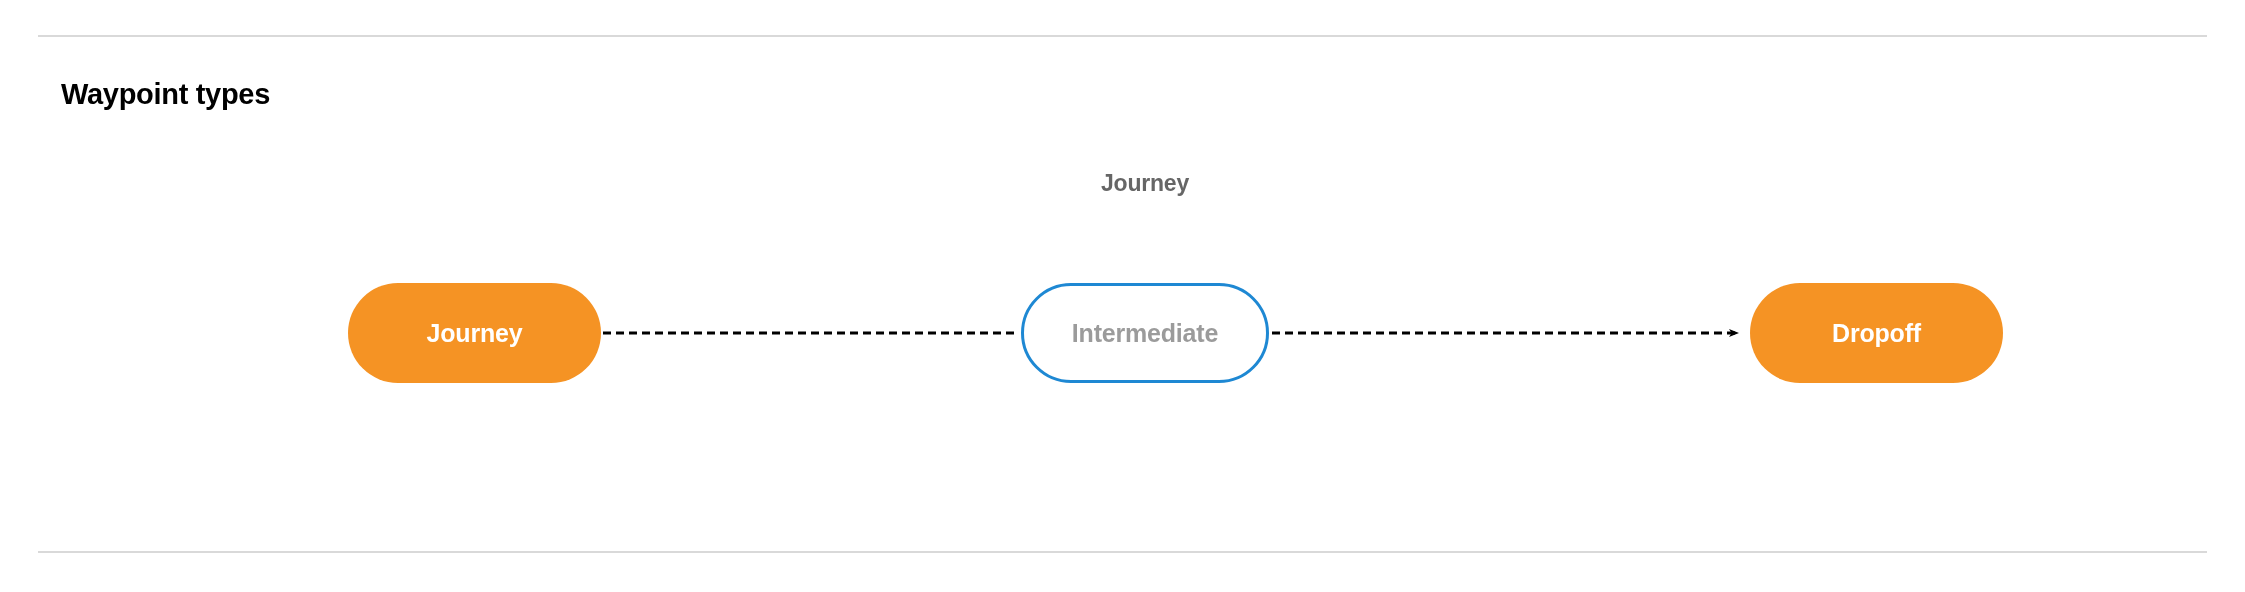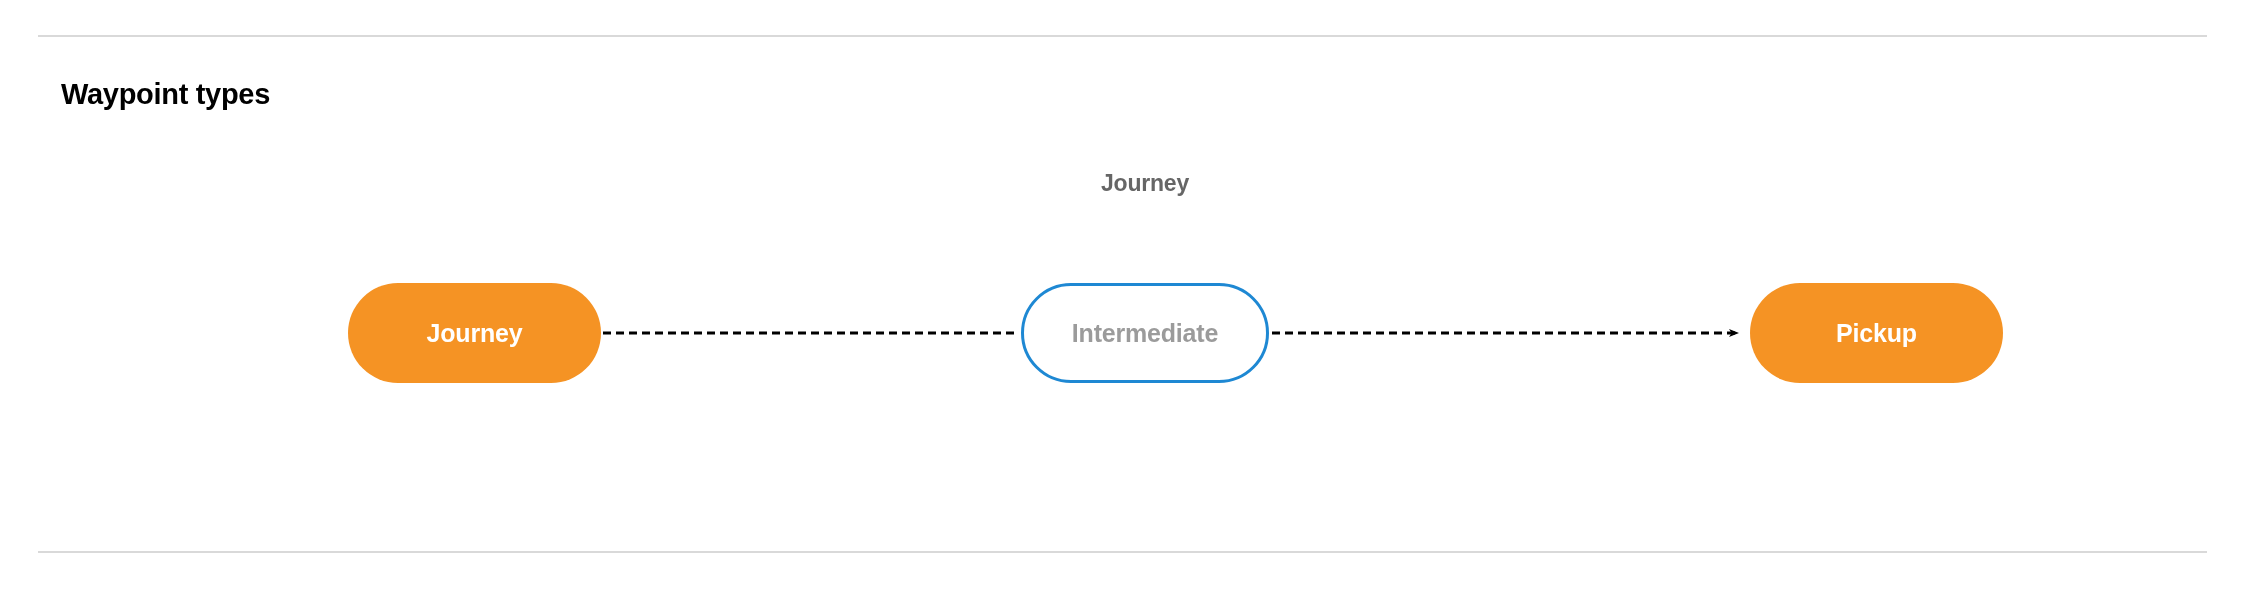--- a/index.html
+++ b/index.html
@@ -135,20 +135,20 @@
 
     <div class="node node-pickup">
       <span>Journey</span>
     </div>
 
     <div class="node node-intermediate">
       <span>Intermediate</span>
     </div>
 
     <div class="node node-dropoff">
-      <span>Pickup</span>
+      <span>Dropoff</span>
     </div>
 
   </div>
 
   <div class="divider divider-bottom"></div>
 
 </div>
 
 </body></html>

